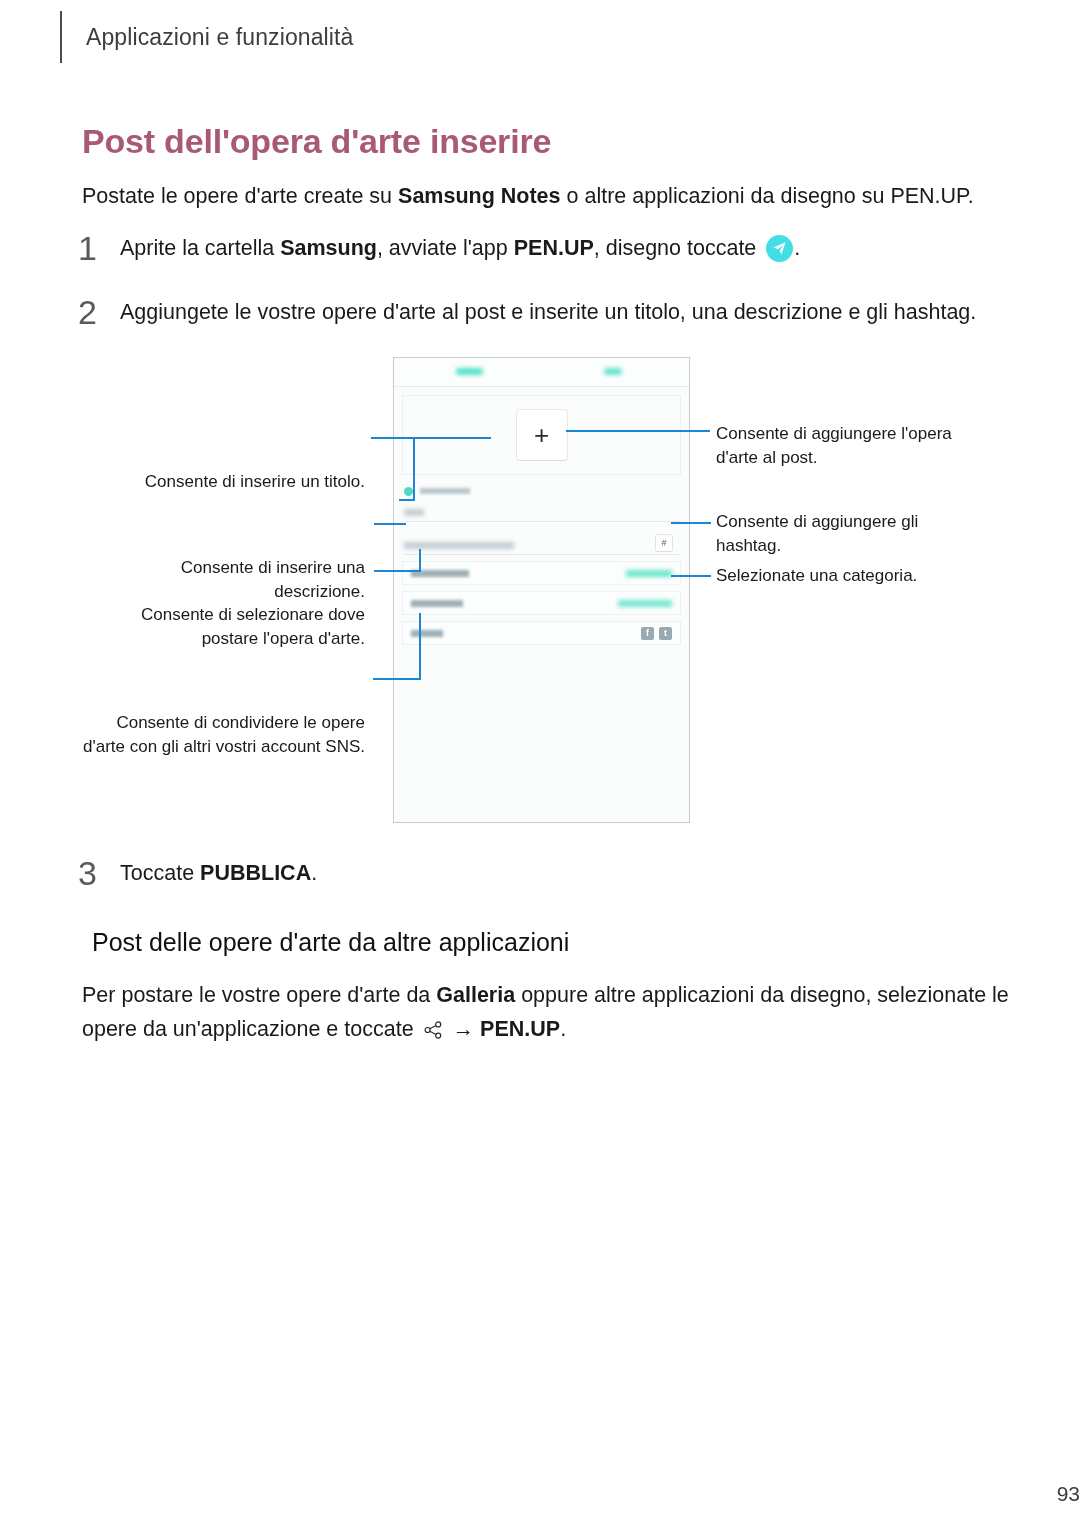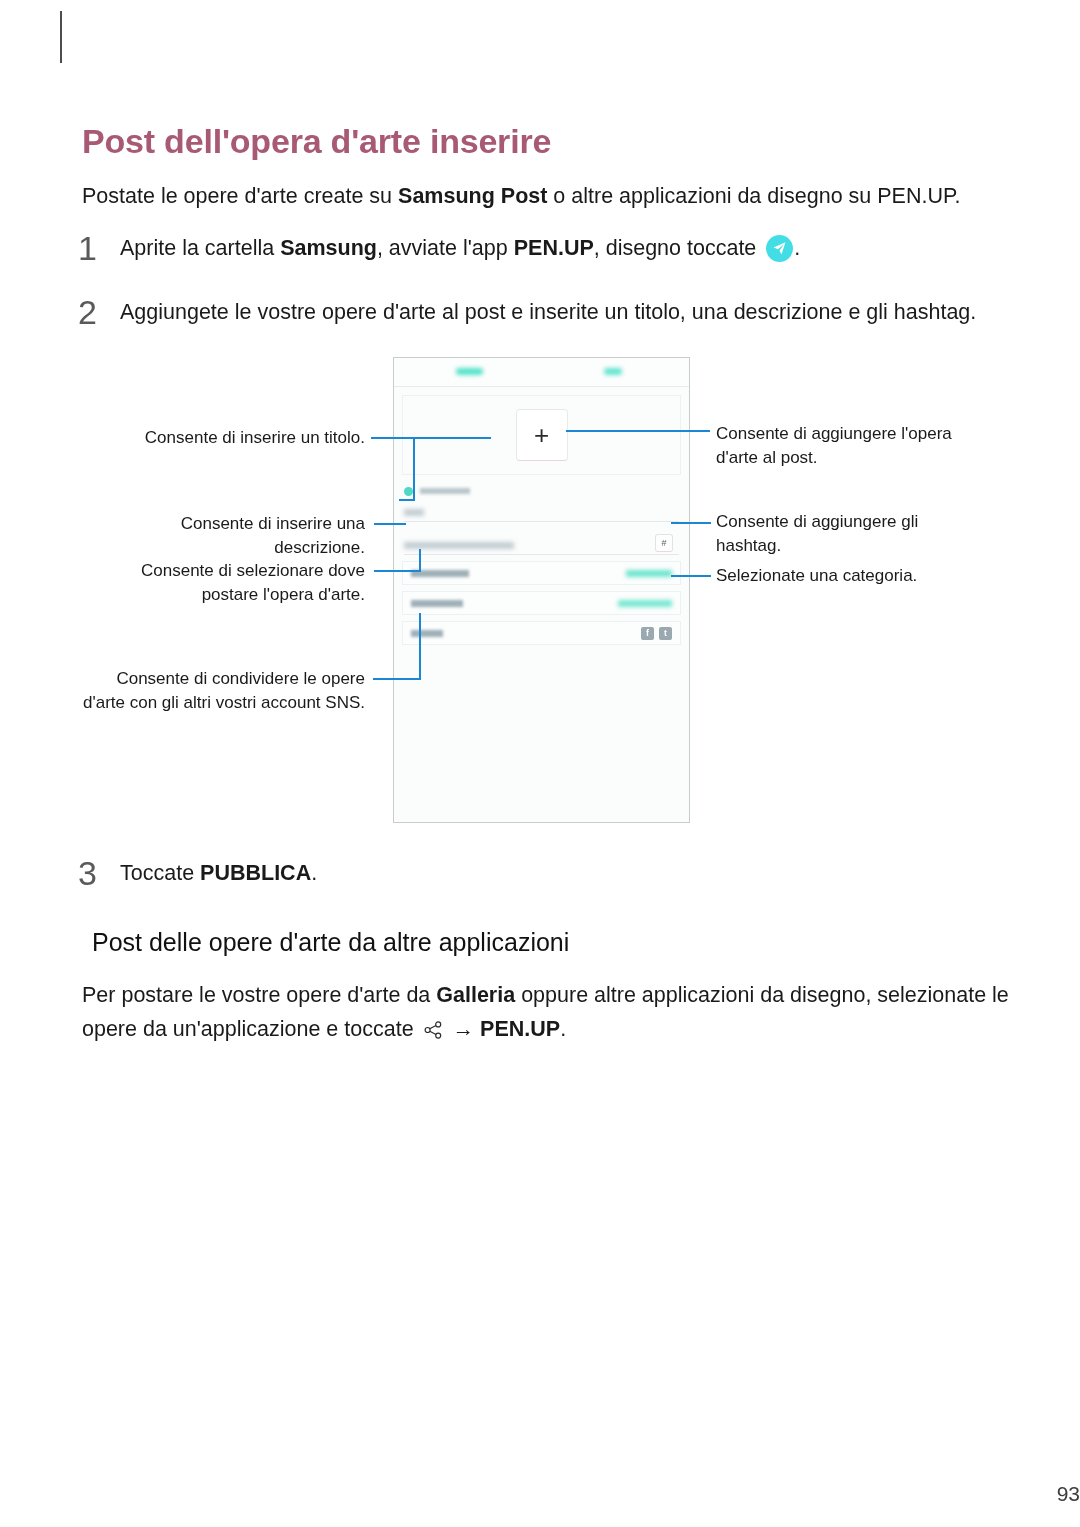--- a/index.html
+++ b/index.html
@@ -256,21 +256,21 @@
   .tw { background: #9aa8b0; }
 
   
   .callout {
     position: absolute;
     font-size: 17px;
     line-height: 24px;
     color: #1a1a1a;
   }
   .callout.right { text-align: left; }
-  .callout.left  { text-align: right; }
+  .callout.left  { text-align: right; margin-top: 44px; }
 
   .leader {
     position: absolute;
     background: #1b87d4;
   }
   .leader.h { height: 2px; }
   .leader.v { width: 2px; }
 
   
   .page-num {
@@ -280,26 +280,27 @@
     text-align: right;
     font-size: 21px;
     color: #3d3d3d;
   }
 </style>
 </head>
 <body>
 
 <div class="header">
   <div class="header-rule"></div>
+  <div class="header-title">Applicazioni e funzionalità</div>
 </div>
 
 <div class="page-title">Post dell'opera d'arte inserire</div>
 
 <div class="intro">
-  <span>Postate le opere d'arte create su </span><b>Samsung Post</b><span> o altre applicazioni da disegno su PEN.UP.</span>
+  <span>Postate le opere d'arte create su </span><b>Samsung Notes</b><span> o altre applicazioni da disegno su PEN.UP.</span>
 </div>
 
 <div class="step step-1">
   <div class="step-num">1</div>
   <div class="step-text">
     <span>Aprite la cartella </span><b>Samsung</b><span>, avviate l'app </span><b>PEN.UP</b><span>, disegno toccate </span><span class="penup-badge"><svg width="17" height="17" viewBox="0 0 17 17">
           <path d="M14.5 2.2 L2.6 7.6 L7.0 9.2 L12.9 4.3 L8.6 10.4 L10.4 14.6 Z" fill="#ffffff"></path>
         </svg></span><span>.</span>
   </div>
 </div>

